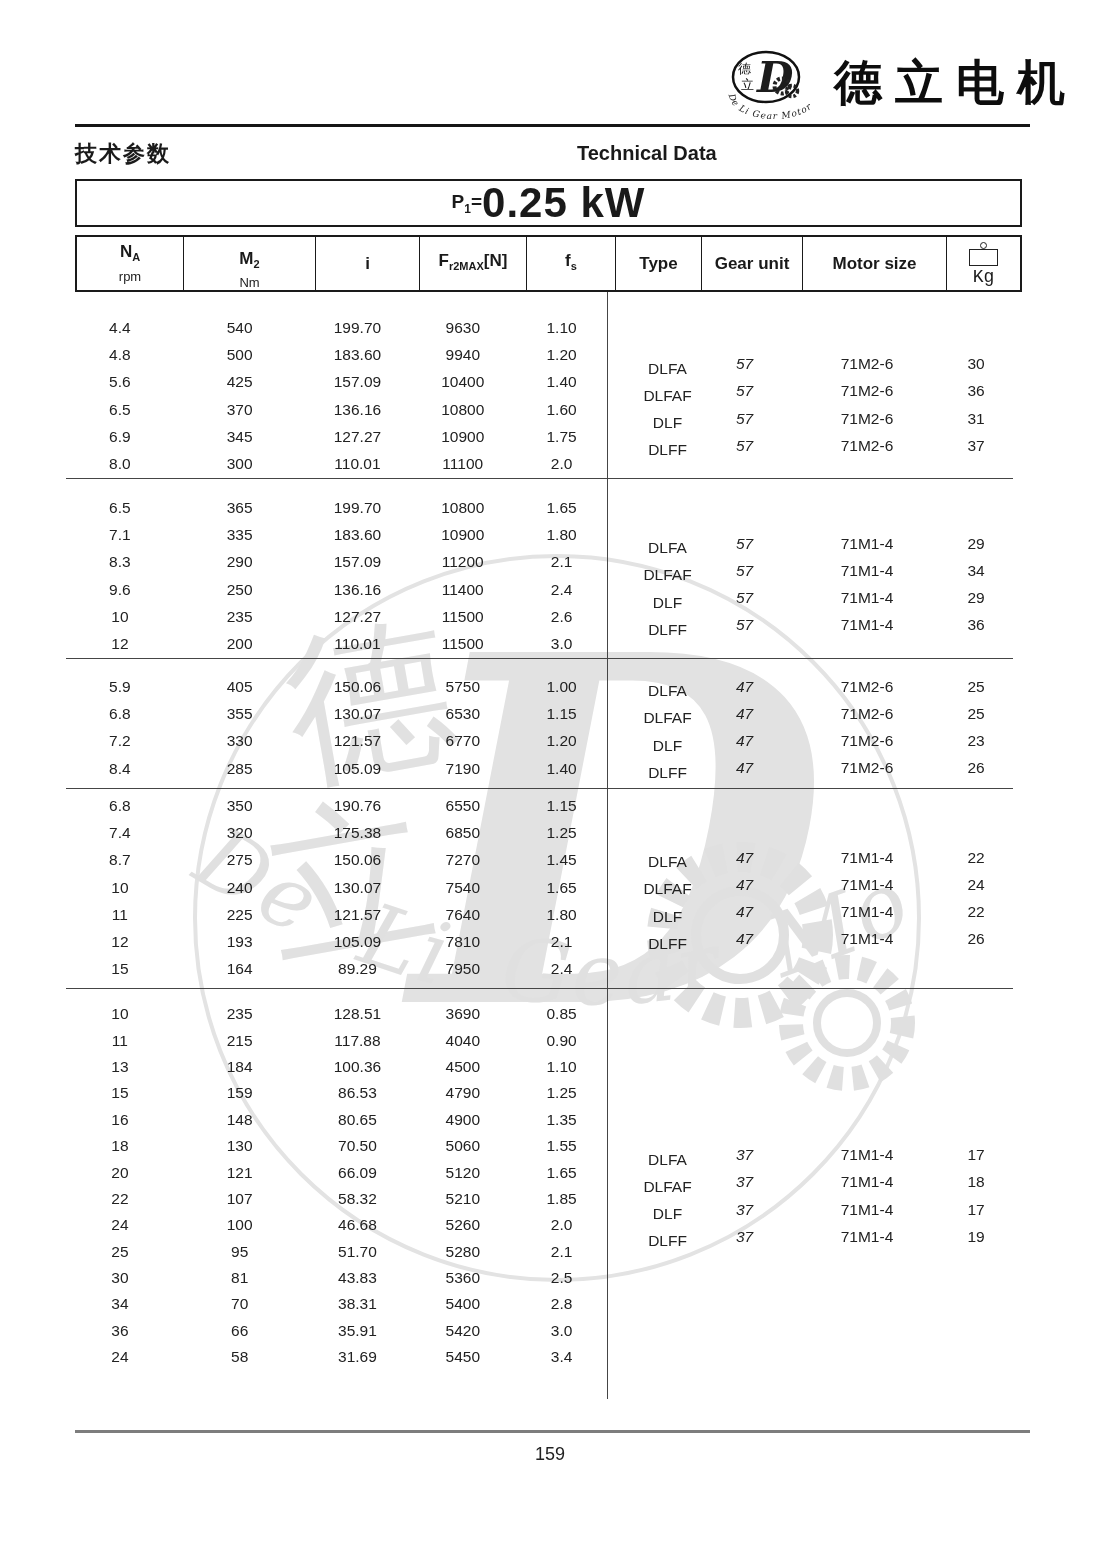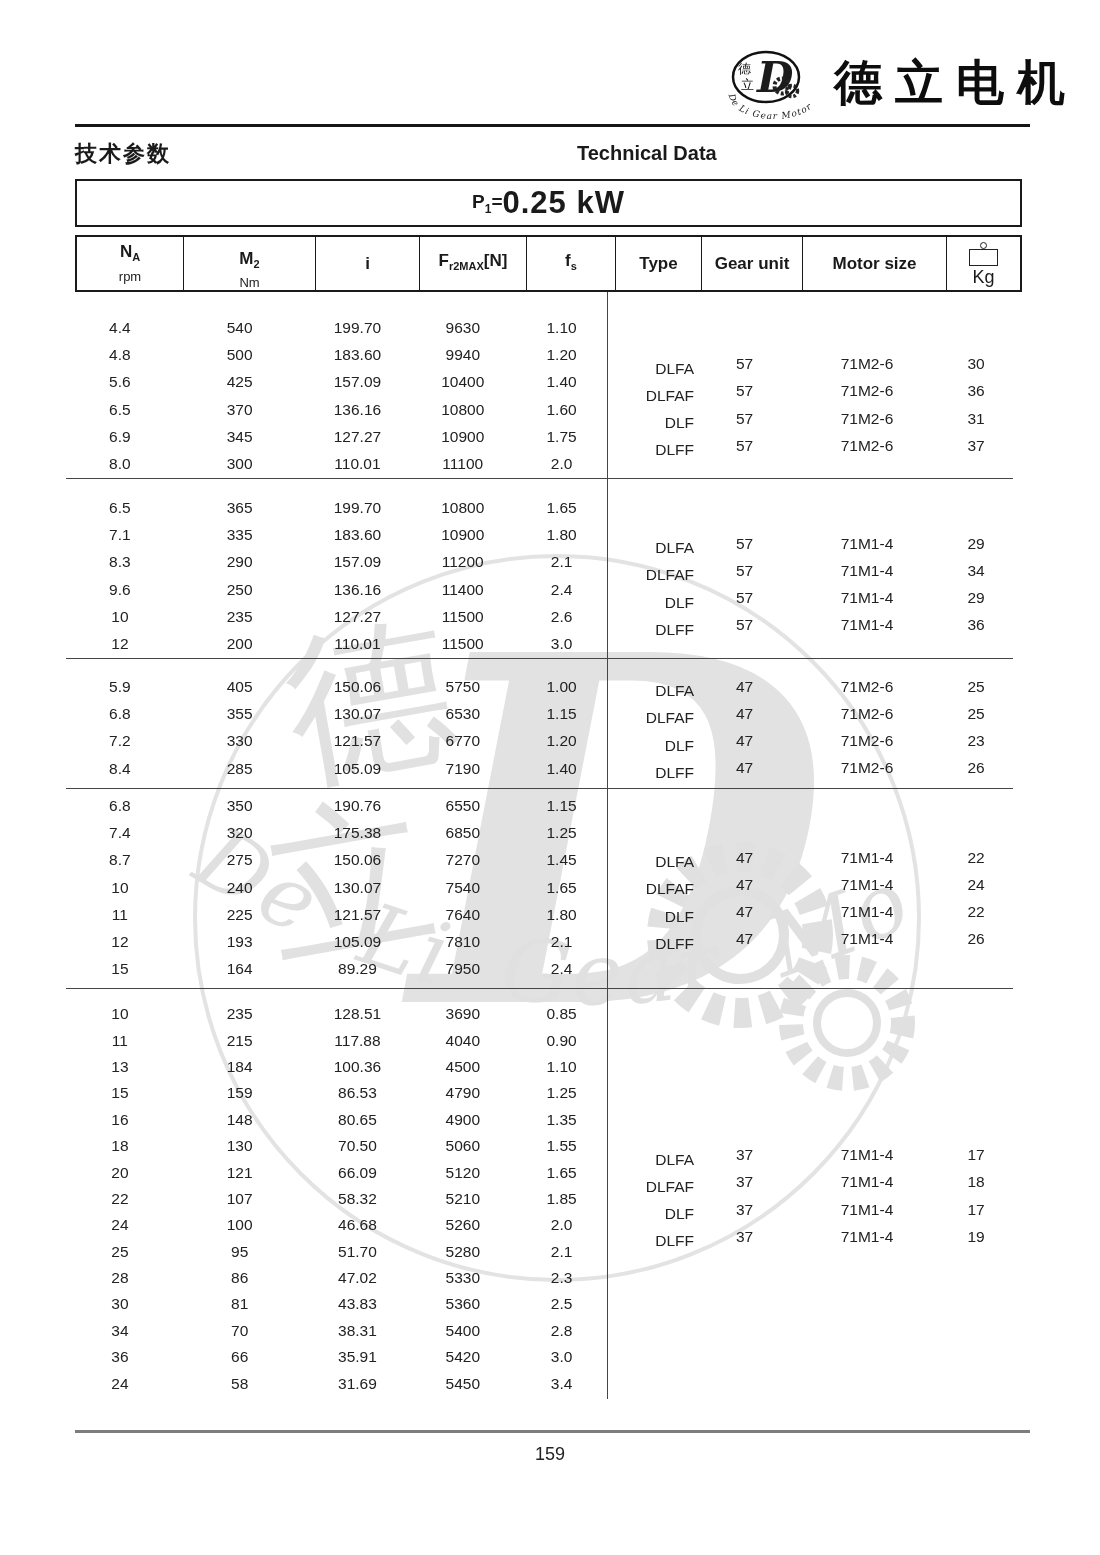--- a/index.html
+++ b/index.html
@@ -15,32 +15,32 @@
   .wordmark{position:absolute;left:110px;top:6px;font-family:Liberation Serif, serif;
             font-weight:bold;font-size:48px;letter-spacing:13px;line-height:62px;color:#0d0d0d;white-space:nowrap;}
   .top-rule{position:absolute;left:75px;top:124px;width:955px;height:3px;background:#161616;}
   .sec-cn{position:absolute;left:75px;top:139px;font-size:22px;font-weight:bold;letter-spacing:2px;}
   .sec-en{position:absolute;left:577px;top:142px;font-size:20px;font-weight:bold;}
   
   .power-box{position:absolute;left:75px;top:179px;width:947px;height:48px;border:2px solid #1a1a1a;
              box-sizing:border-box;display:flex;align-items:center;justify-content:center;background:transparent;}
   .p-small{font-size:19px;font-weight:bold;}
   .p-small sub{font-size:12px;}
-  .p-big{font-size:31px;font-weight:bold;letter-spacing:1px;}
+  .p-big{font-size:42px;font-weight:bold;letter-spacing:1px;}
   
   .thead{position:absolute;left:75px;top:235px;width:947px;height:57px;border:2px solid #1a1a1a;
          box-sizing:border-box;display:flex;}
   .hcell{box-sizing:border-box;border-left:1px solid #1a1a1a;display:flex;flex-direction:column;
          align-items:center;justify-content:center;}
   .hcell:first-child{border-left:none;}
   .hc0{width:106px;}.hc1{width:132px;justify-content:flex-end;}.hc2{width:104px;}.hc3{width:107px;}.hc4{width:89px;}
   .hc5{width:86px;}.hc6{width:101px;}.hc7{width:144px;}.hc8{width:74px;}
   .hmain{font-size:17px;font-weight:bold;line-height:18px;}
   .hmain sub{font-size:11px;}
-  .hmain.kg{font-weight:400;font-size:18px;}
+  .hmain.kg{font-weight:400;font-size:18px;font-family:Liberation Mono, monospace;}
   .hunit{font-size:13px;margin-top:2px;}
   .weight-icon{position:relative;width:30px;height:25px;margin:0 auto 1px;}
   .knob{position:absolute;left:11px;top:0;width:7px;height:7px;border:1.5px solid #222;border-radius:50%;box-sizing:border-box;}
   .wrect{position:absolute;left:0;top:7px;width:29px;height:17px;border:1.6px solid #222;box-sizing:border-box;}
   
   .tbody{position:absolute;left:66px;top:292px;width:947px;}
   .block{display:flex;box-sizing:border-box;border-bottom:1px solid #454545;}
   .block:nth-of-type(1){height:187px;}
   .block:nth-of-type(2){height:180px;}
   .block:nth-of-type(3){height:130px;}
@@ -57,22 +57,22 @@
   .dc{font-size:15.5px;text-align:center;color:#222;}
   .w0{width:108px;}.w1{width:132px;}.w2{width:104px;}.w3{width:107px;}.w4{width:91px;}
   .bright{flex:1;display:flex;flex-direction:column;justify-content:center;}
   .block:nth-of-type(1) .tgroup{transform:translateY(20px);}
   .block:nth-of-type(2) .tgroup{transform:translateY(16px);}
   .block:nth-of-type(3) .tgroup{transform:translateY(4px);}
   .block:nth-of-type(4) .tgroup{transform:translateY(10px);}
   .block:nth-of-type(5) .tgroup{transform:translateY(2px);}
   .trow{display:flex;height:27.3px;align-items:center;}
   .tc{font-size:15.5px;text-align:center;color:#222;}
-  .t0{width:53px;padding-left:33px;text-align:right;margin-top:9px;}
-  .t1{width:101px;}.t2{width:144px;}.t3{width:74px;}
+  .t0{width:53px;padding-left:33px;text-align:center;margin-top:9px;}
+  .t1{width:101px;font-style:italic;}.t2{width:144px;}.t3{width:74px;}
   
   .foot-rule{position:absolute;left:75px;top:1430px;width:955px;height:3px;background:#7d7d7d;}
   .page-num{position:absolute;left:0;top:1444px;width:1100px;text-align:center;font-size:18px;color:#222;}
 </style>
 </head>
 <body>
 
 <div class="page">
 
   <svg class="watermark" viewBox="0 0 765 765">
@@ -513,27 +513,20 @@
               <div class="dc w4">2.0</div>
             </div>
             <div class="drow">
               <div class="dc w0">25</div>
               <div class="dc w1">95</div>
               <div class="dc w2">51.70</div>
               <div class="dc w3">5280</div>
               <div class="dc w4">2.1</div>
             </div>
             <div class="drow">
-              <div class="dc w0">28</div>
-              <div class="dc w1">86</div>
-              <div class="dc w2">47.02</div>
-              <div class="dc w3">5330</div>
-              <div class="dc w4">2.3</div>
-            </div>
-            <div class="drow">
               <div class="dc w0">30</div>
               <div class="dc w1">81</div>
               <div class="dc w2">43.83</div>
               <div class="dc w3">5360</div>
               <div class="dc w4">2.5</div>
             </div>
             <div class="drow">
               <div class="dc w0">34</div>
               <div class="dc w1">70</div>
               <div class="dc w2">38.31</div>

